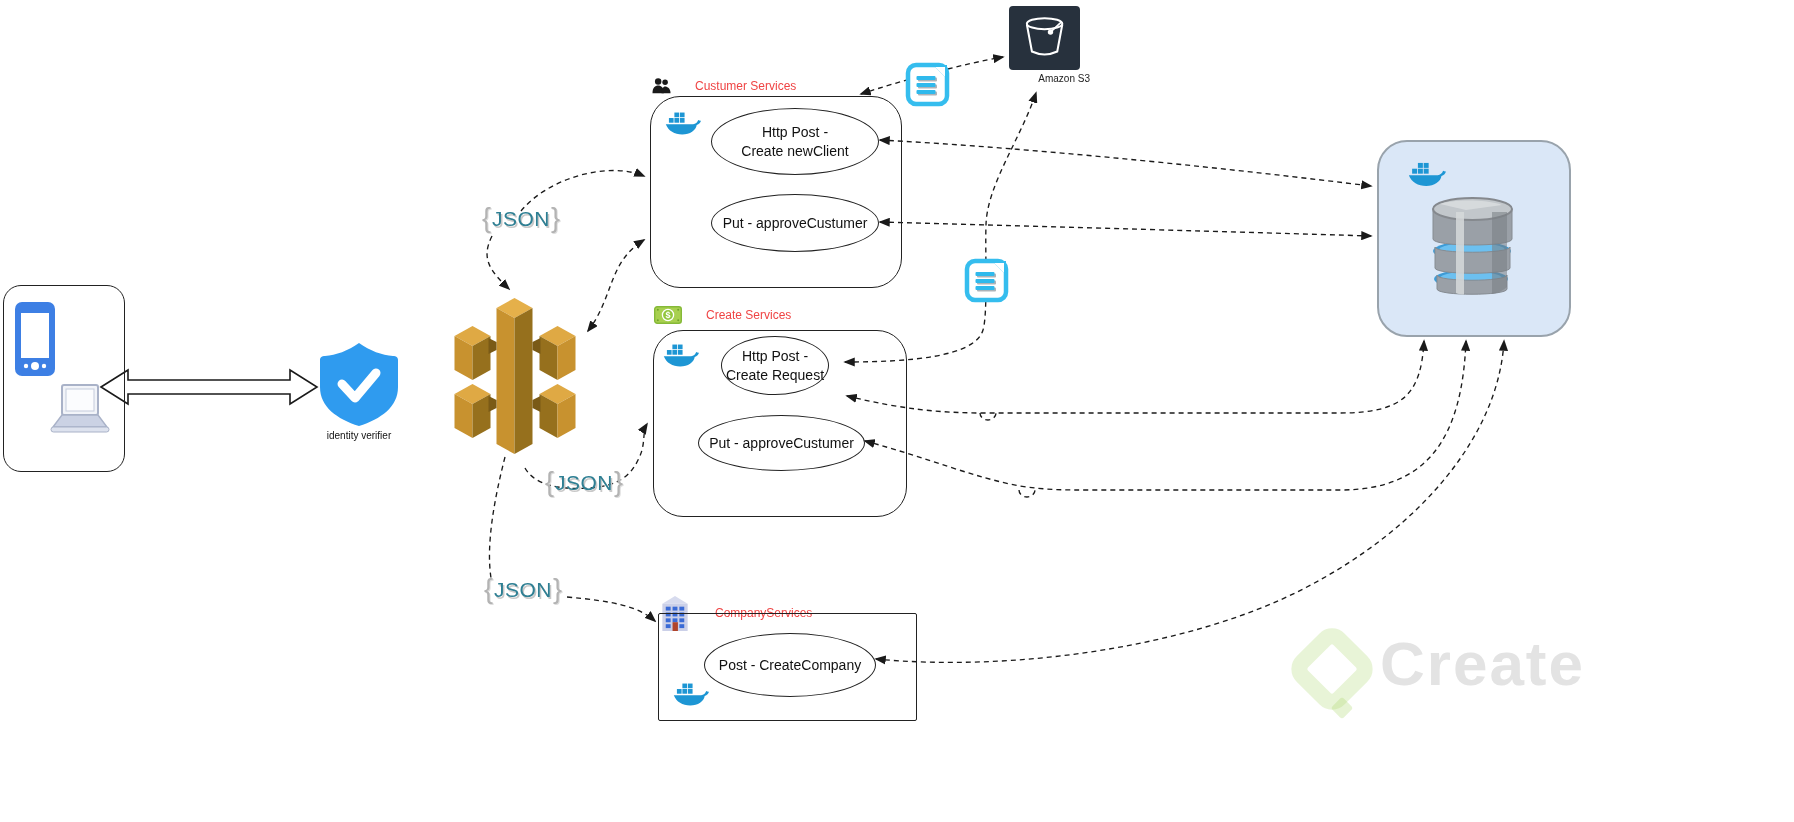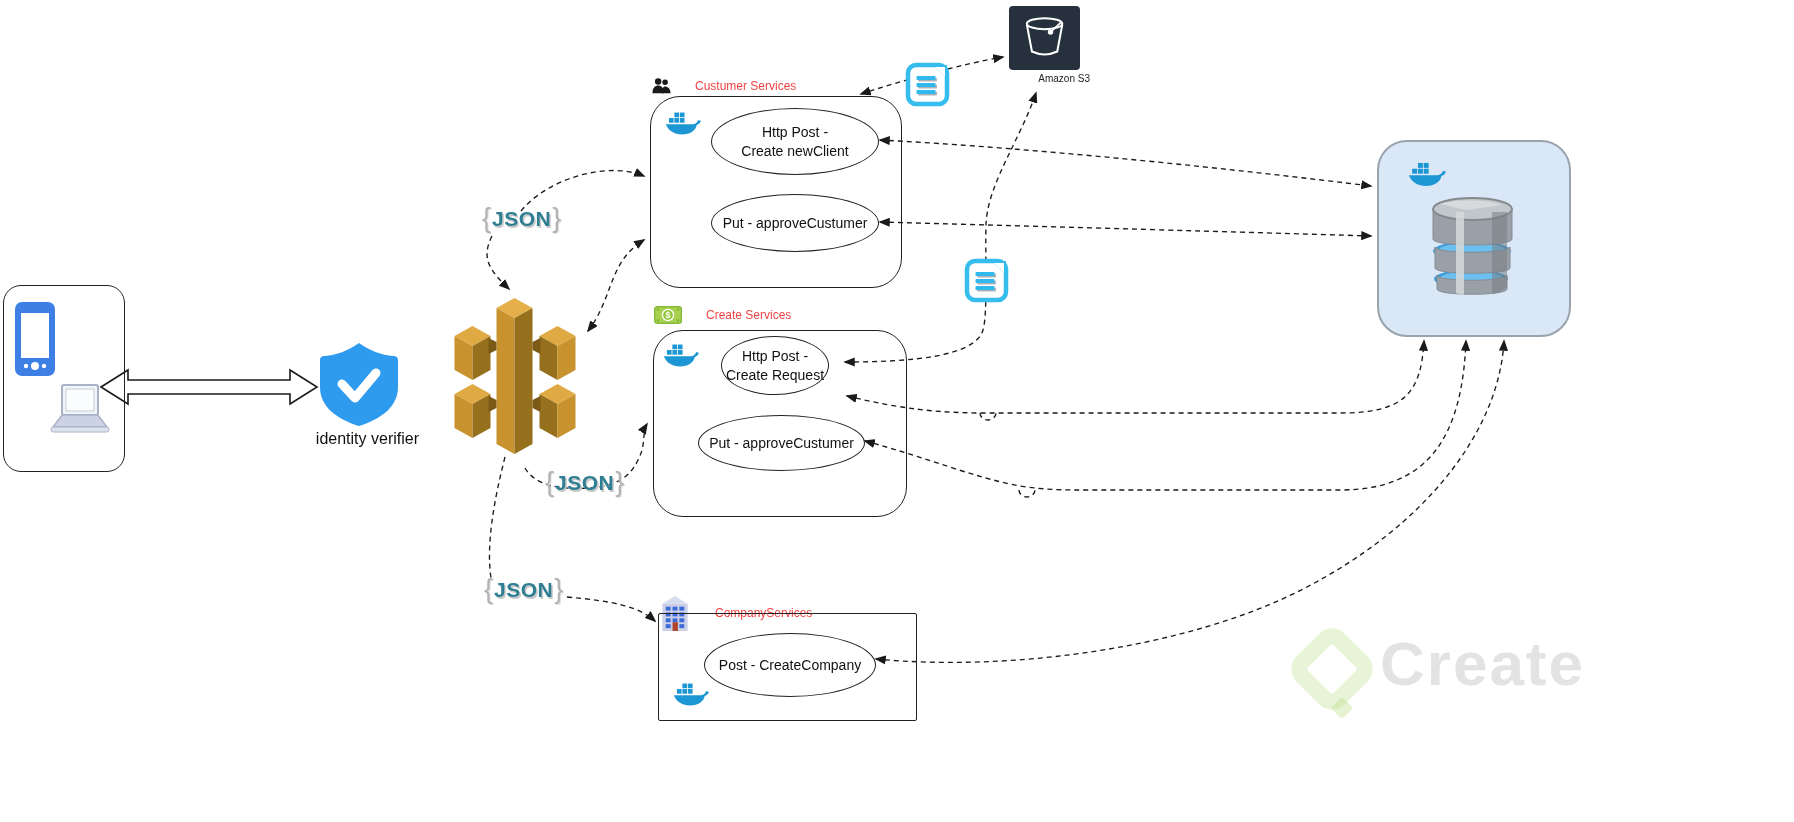--- a/index.html
+++ b/index.html
@@ -9,26 +9,26 @@
   svg{display:block;}
 
   
   #wires{position:absolute;left:0;top:0;width:1794px;height:822px;}
   #wires path.dash{fill:none;stroke:#1a1a1a;stroke-width:1.35;stroke-dasharray:5 4;}
 
   
   .client-box{left:3px;top:285px;width:120px;height:185px;border:1.6px solid #222;border-radius:18px;}
 
   
-  .id-label{left:299px;top:430px;width:120px;text-align:right;font-size:16px;}
+  .id-label{left:299px;top:430px;width:120px;text-align:center;font-size:10px;}
 
   
   .json-label{display:flex;align-items:center;line-height:1;}
   .json-label .brace{color:#B3B3B3;font-size:27px;font-weight:400;text-shadow:1px 1px 0 #dedede;}
-  .json-label .word{color:#2E7F93;font-size:21px;font-weight:700;letter-spacing:.5px;
+  .json-label .word{color:#2E7F93;font-size:21px;font-weight:400;letter-spacing:.5px;
                     text-shadow:1.5px 1.5px 0 #c9c9c9;margin:0 1px;}
 
   
   .svc-box{border:1.4px solid #222;border-radius:30px;background:transparent;}
   .svc-hdr{display:flex;align-items:center;gap:24px;font-size:12px;color:#ef4444;white-space:nowrap;}
   .ellipse{border:1.3px solid #222;border-radius:50%;display:flex;align-items:center;justify-content:center;
            text-align:center;font-size:14px;line-height:1.3;white-space:pre-line;background:#fff0;}
 
   
   .s3-tile{left:1009px;top:6px;width:71px;height:64px;background:#27313D;border-radius:4px;

